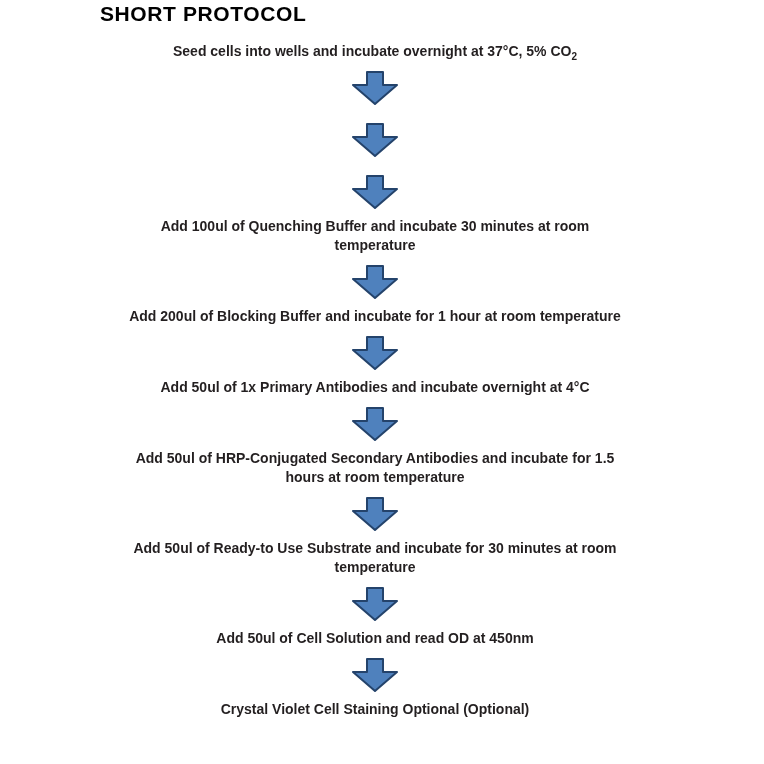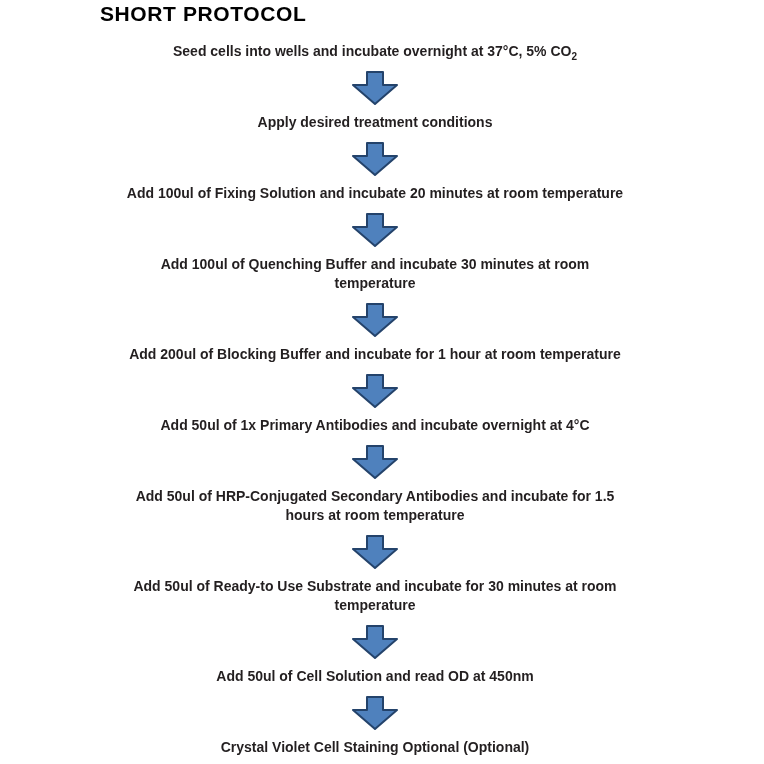--- a/index.html
+++ b/index.html
@@ -59,29 +59,27 @@
 <div class="flow">
 
   <div class="step"><span>Seed cells into wells and incubate overnight at 37°C, 5% CO</span><sub>2</sub></div>
 
   <div class="arrow-icon">
     <svg width="46" height="34" viewBox="0 0 46 34">
         <path d="M15 1 H31 V14 H45 L23 33 L1 14 H15 Z" stroke-width="2" stroke-linejoin="round" fill="#4f81bd" stroke="#24436b"></path>
       </svg>
   </div>
 
-  <div class="step">Apply desired treatment conditions</div>
 
   <div class="arrow-icon">
     <svg width="46" height="34" viewBox="0 0 46 34">
         <path d="M15 1 H31 V14 H45 L23 33 L1 14 H15 Z" stroke-width="2" stroke-linejoin="round" fill="#4f81bd" stroke="#24436b"></path>
       </svg>
   </div>
 
-  <div class="step">Add 100ul of Fixing Solution and incubate 20 minutes at room temperature</div>
 
   <div class="arrow-icon">
     <svg width="46" height="34" viewBox="0 0 46 34">
         <path d="M15 1 H31 V14 H45 L23 33 L1 14 H15 Z" stroke-width="2" stroke-linejoin="round" fill="#4f81bd" stroke="#24436b"></path>
       </svg>
   </div>
 
   <div class="step">Add 100ul of Quenching Buffer and incubate 30 minutes at room
 temperature</div>
 

